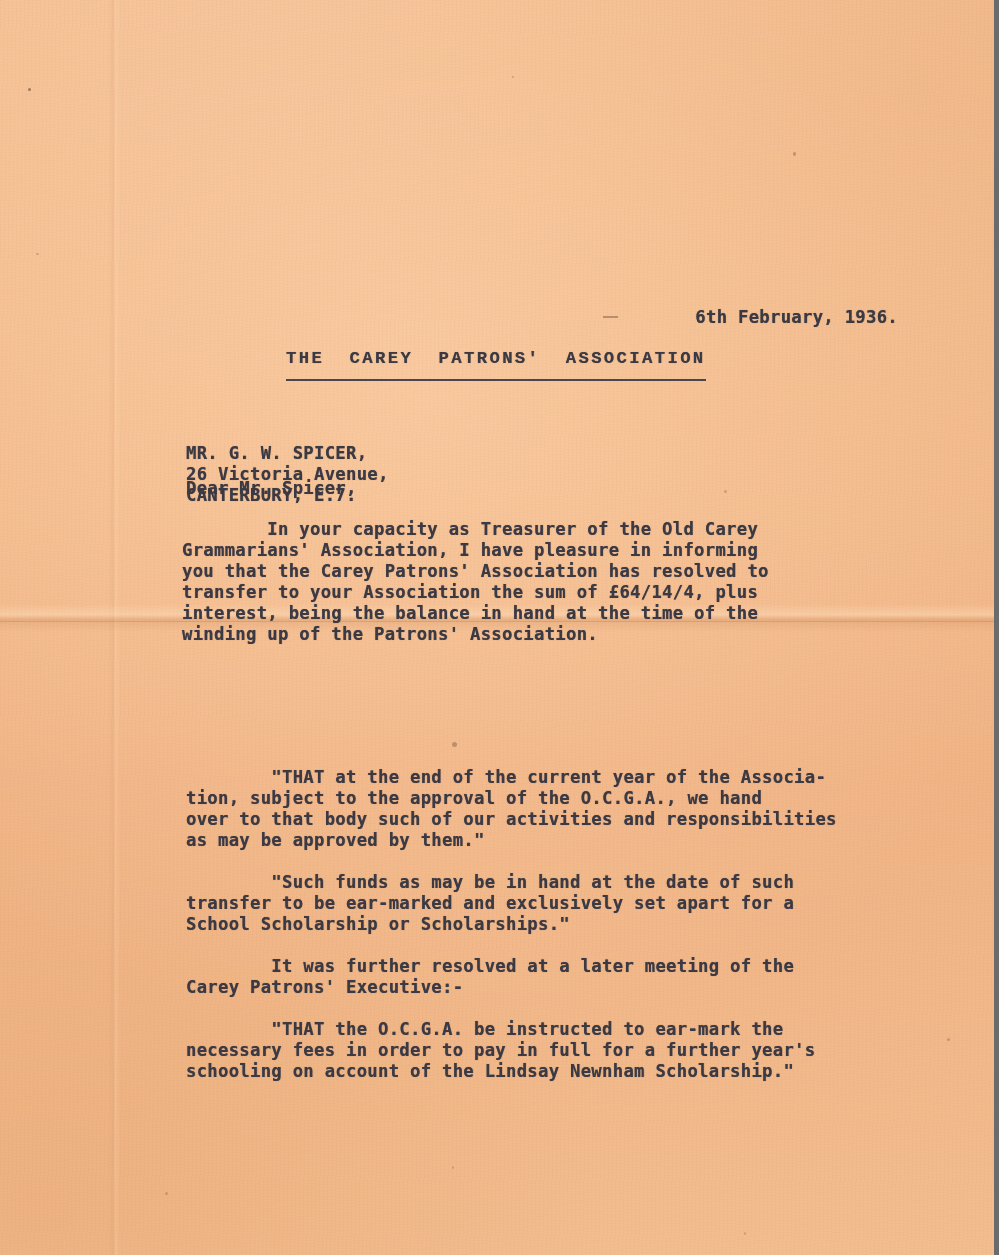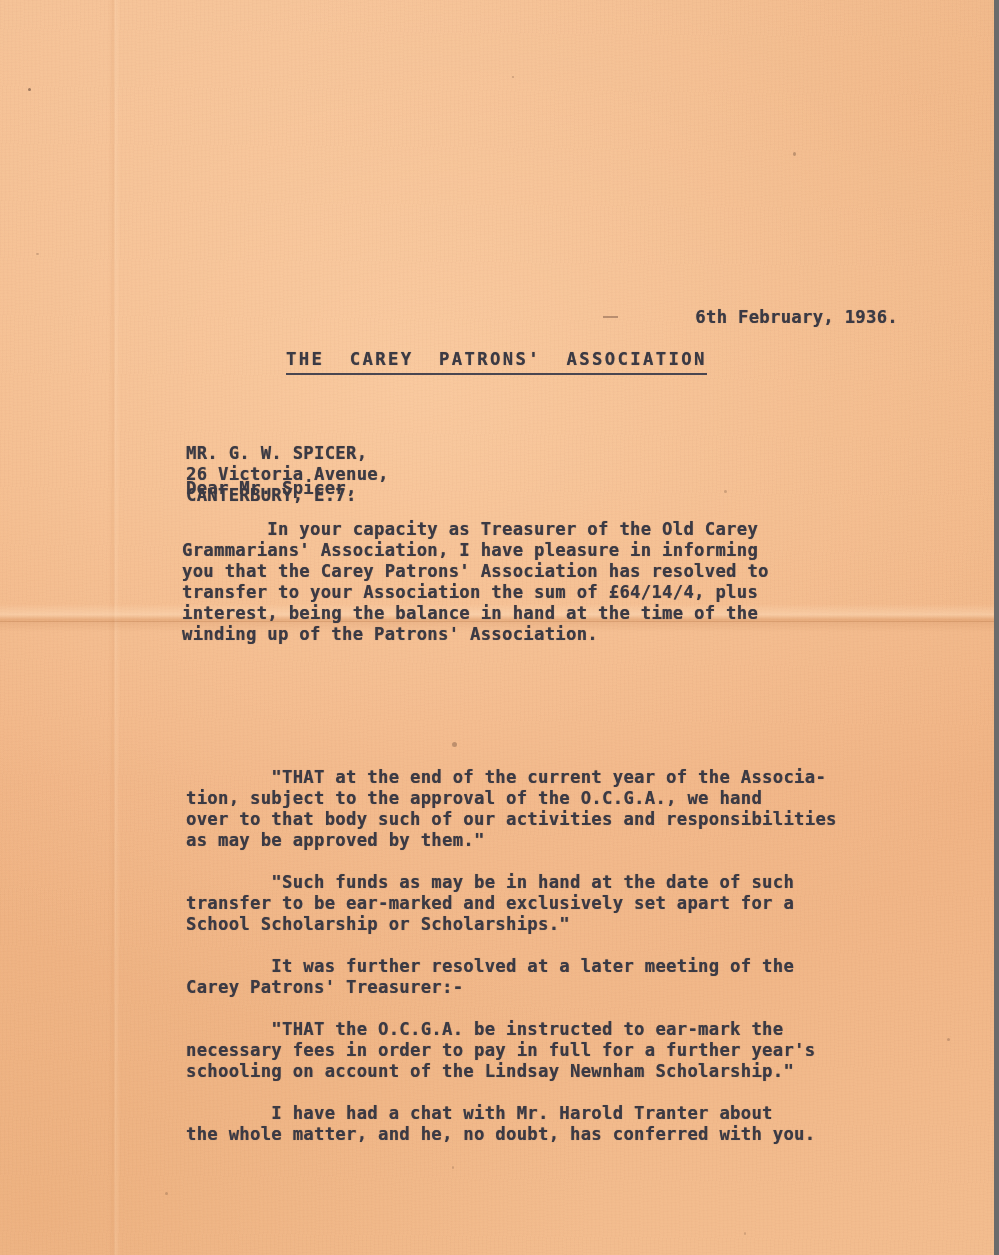--- a/index.html
+++ b/index.html
@@ -124,22 +124,23 @@
     left: 186px;
     width: 712px;
     text-align: right;
   }
 
   .title-line {
     top: 349px;
     left: 286px;
     letter-spacing: 2.4px;
     border-bottom: 2px solid #4a4650;
-    padding-bottom: 4px;
+    padding-bottom: 10px;
     line-height: 20px;
+    font-family: Liberation Mono, monospace;
   }
 
   .addr-block { top: 398px;  left: 186px; margin-top: 45px; }
   .salutation { top: 478px;  left: 186px; }
   .para-1     { top: 519px;  left: 182px; }
   .para-2     { top: 662px;  left: 186px; }
   .para-3     { top: 767px;  left: 186px; }
   .para-4     { top: 872px;  left: 186px; }
   .para-5     { top: 956px;  left: 186px; }
   .para-6     { top: 1019px; left: 186px; }
@@ -207,22 +208,20 @@
   <div class="typed para-3">        "THAT at the end of the current year of the Associa-
 tion, subject to the approval of the O.C.G.A., we hand
 over to that body such of our activities and responsibilities
 as may be approved by them."</div>
 
   <div class="typed para-4">        "Such funds as may be in hand at the date of such
 transfer to be ear-marked and exclusively set apart for a
 School Scholarship or Scholarships."</div>
 
   <div class="typed para-5">        It was further resolved at a later meeting of the
-Carey Patrons' Treasurer:-</div>
+Carey Patrons' Executive:-</div>
 
   <div class="typed para-6">        "THAT the O.C.G.A. be instructed to ear-mark the
 necessary fees in order to pay in full for a further year's
 schooling on account of the Lindsay Newnham Scholarship."</div>
 
-  <div class="typed para-7">        I have had a chat with Mr. Harold Tranter about
-the whole matter, and he, no doubt, has conferred with you.</div>
 
 </div>
 
 </body></html>

